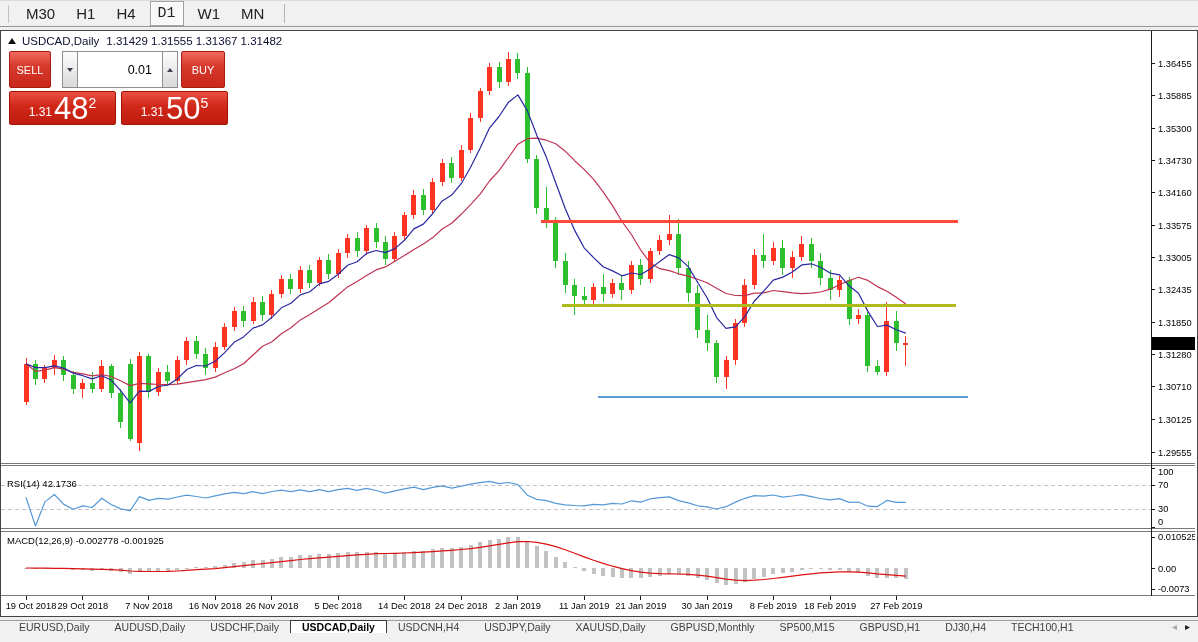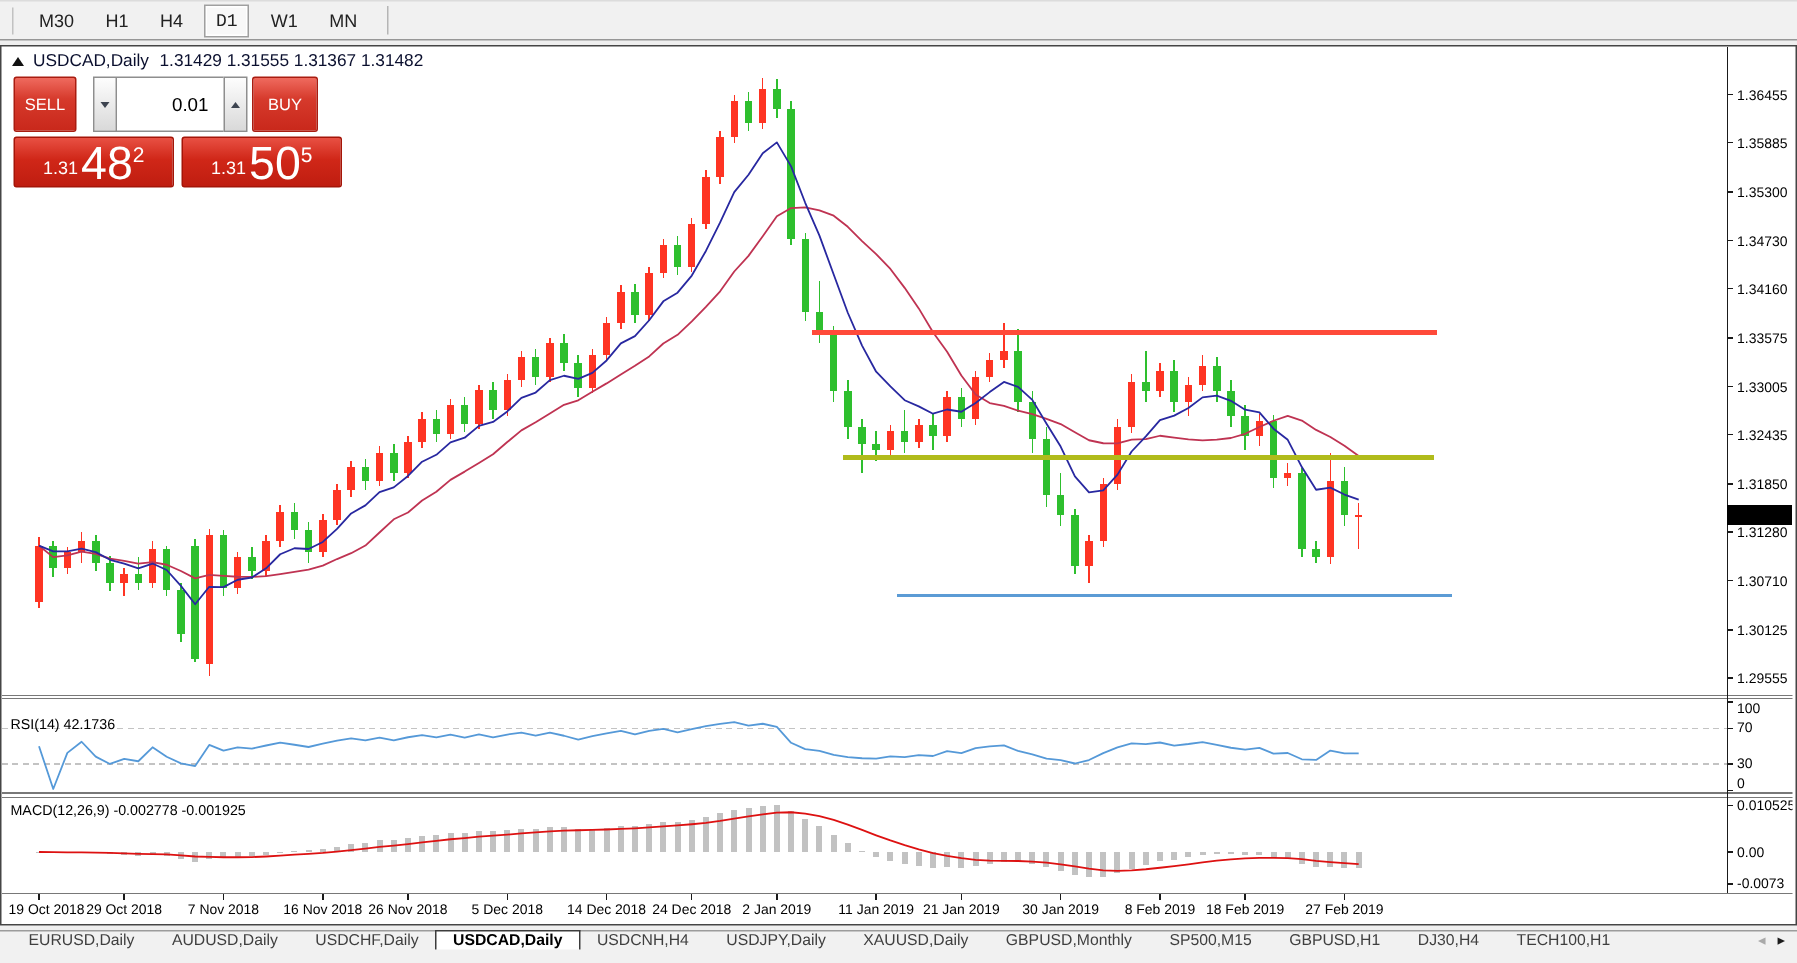--- a/index.html
+++ b/index.html
@@ -9,21 +9,21 @@
     font-family:"Liberation Sans",sans-serif;
     -webkit-font-smoothing:antialiased;
   }
   
   .tfbar{
     position:absolute;top:0;left:0;width:1198px;height:27px;
     background:#f1f1f1;border-top:1px solid #dcdcdc;border-bottom:1px solid #979797;
     display:flex;align-items:center;padding-left:8px;box-sizing:border-box;
   }
   .tf-grip{width:1px;height:18px;background:#c2c2c2;margin-right:10px;}
-  .tf-tab{font-size:12px;color:#222;padding:3px 7px;margin-right:7px;cursor:default;}
+  .tf-tab{font-size:15px;color:#222;padding:3px 7px;margin-right:7px;cursor:default;}
   .tf-tab.sel{background:#f8f8f8;border:1px solid #9f9f9f;box-shadow:inset 0 0 0 1px #fff;font-family:Liberation Mono, monospace;}
   .tf-div{width:1px;height:19px;background:#b5b5b5;margin-left:6px;}
   
   .chart-frame{
     position:absolute;top:30px;left:0;width:1196px;height:585px;
     background:#fff;border:1px solid #454545;box-sizing:content-box;
   }
   #chart-svg{position:absolute;top:0;left:0;}
   #chart-svg text{font-family:"Liberation Sans",sans-serif;font-size:9.3px;fill:#000;}
   .chart-title{
@@ -46,21 +46,21 @@
   .btn-buy{width:42px;margin-left:3px;}
   .spin-btn{
     width:14px;background:linear-gradient(#fdfdfd,#d9d9d9);
     border:1px solid #8e8e8e;display:flex;align-items:center;justify-content:center;cursor:pointer;
   }
   .spin-btn.dn{margin-left:11px;}
   .tri-dn{width:0;height:0;border-left:3.5px solid transparent;border-right:3.5px solid transparent;border-top:4.5px solid #3d4450;}
   .tri-up{width:0;height:0;border-left:3.5px solid transparent;border-right:3.5px solid transparent;border-bottom:4.5px solid #3d4450;}
   .vol{
     width:58px;border:1px solid #8e8e8e;border-left:none;border-right:none;
-    font-family:"Liberation Sans",sans-serif;font-size:12.5px;text-align:right;padding:0 10px 0 3px;outline:none;
+    font-family:"Liberation Sans",sans-serif;font-size:12.5px;text-align:right;padding:0 10px 0 16px;outline:none;
   }
   .tp-row2{display:flex;margin-top:3px;}
   .price-box{
     width:107px;height:34px;border-radius:2px;cursor:pointer;
     background:linear-gradient(#e85043,#d02718 45%,#bf1d10);
     border:1px solid #a41508;box-sizing:border-box;
     color:#fff;display:flex;align-items:flex-end;justify-content:center;padding-bottom:2px;
   }
   .price-box + .price-box{margin-left:5px;}
   .price-box .pp{font-size:12px;font-weight:normal;margin:0 2px 3px 0;}

